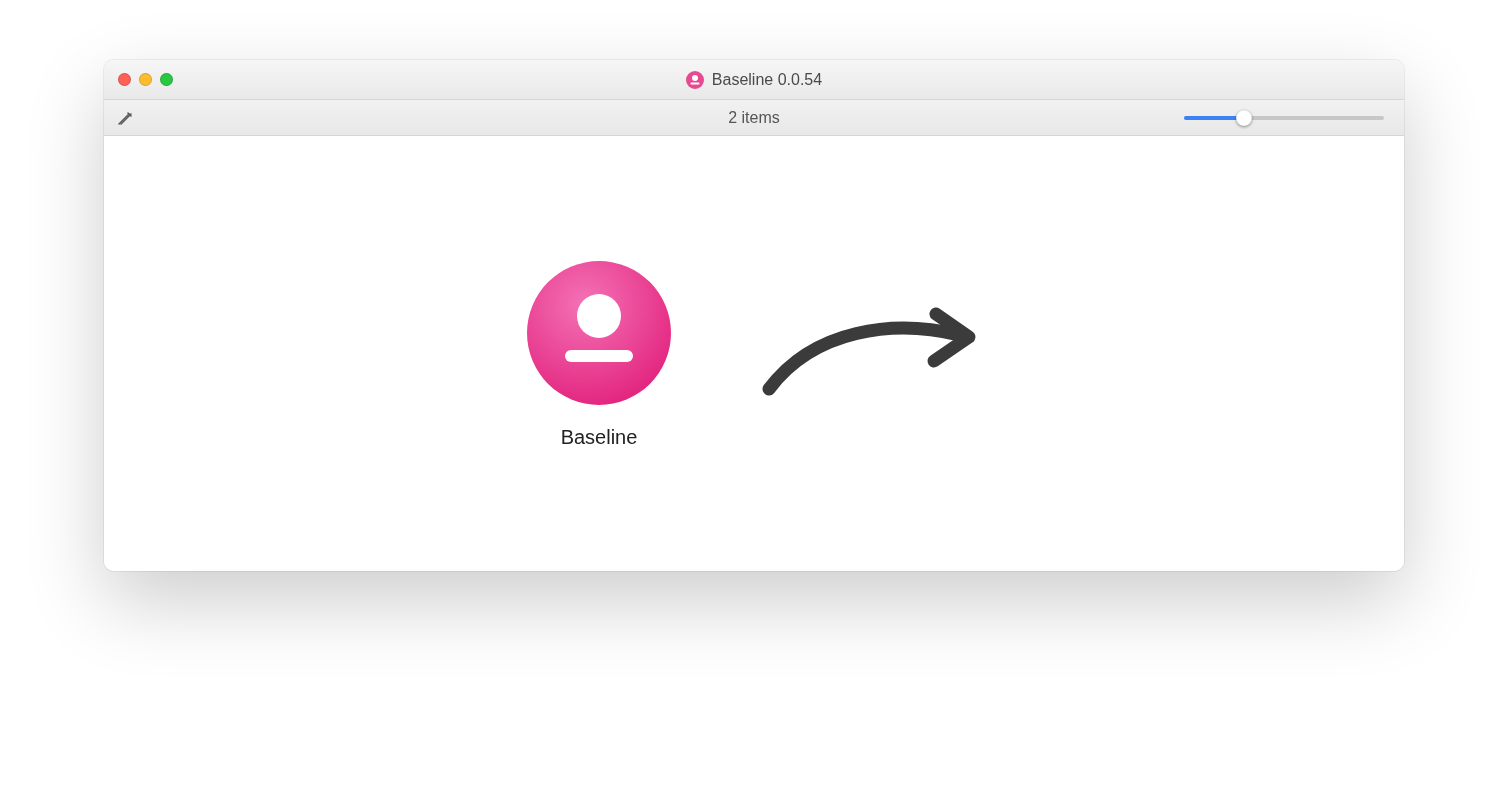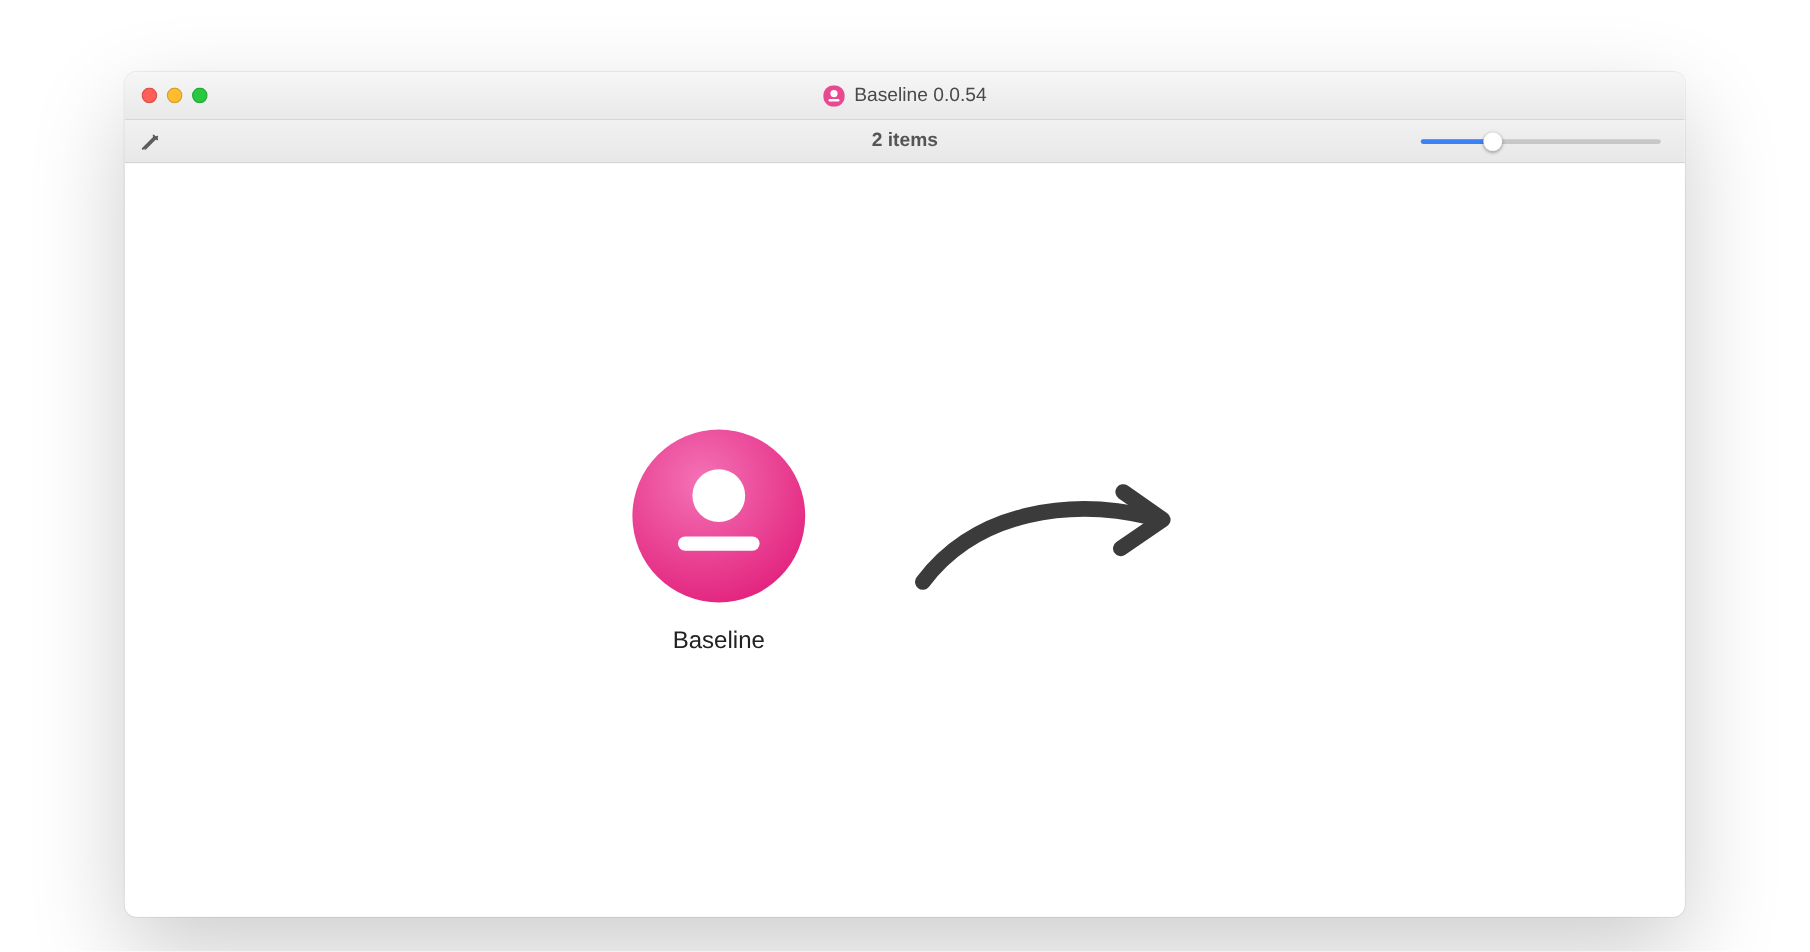--- a/index.html
+++ b/index.html
@@ -67,21 +67,20 @@
       align-items: center;
     }
     .tool-left svg { display:block; }
     .item-count {
       position: absolute;
       left: 0; right: 0;
       text-align: center;
       font-size: 16px;
       color: #555;
       pointer-events: none;
-      font-weight: bold;
     }
     .slider-wrap {
       margin-left: auto;
       padding-right: 20px;
       display: flex;
       align-items: center;
     }
     .slider {
       width: 200px; position: relative; height: 16px;
     }
@@ -96,21 +95,21 @@
       background: #3b82f6; border-radius: 2px;
       width: 30%;
     }
     .slider-thumb {
       position: absolute; top: 50%; left: 30%;
       width: 16px; height: 16px; transform: translate(-50%,-50%);
       background: #ffffff; border-radius: 50%;
       box-shadow: 0 1px 3px rgba(0,0,0,0.4), inset 0 0 0 0.5px rgba(0,0,0,0.1);
     }
     .content {
-      height: 628px;
+      height: 435px;
       background: #ffffff;
       display: flex;
       align-items: center;
       justify-content: center;
       gap: 80px;
     }
     .item {
       display: flex;
       flex-direction: column;
       align-items: center;

